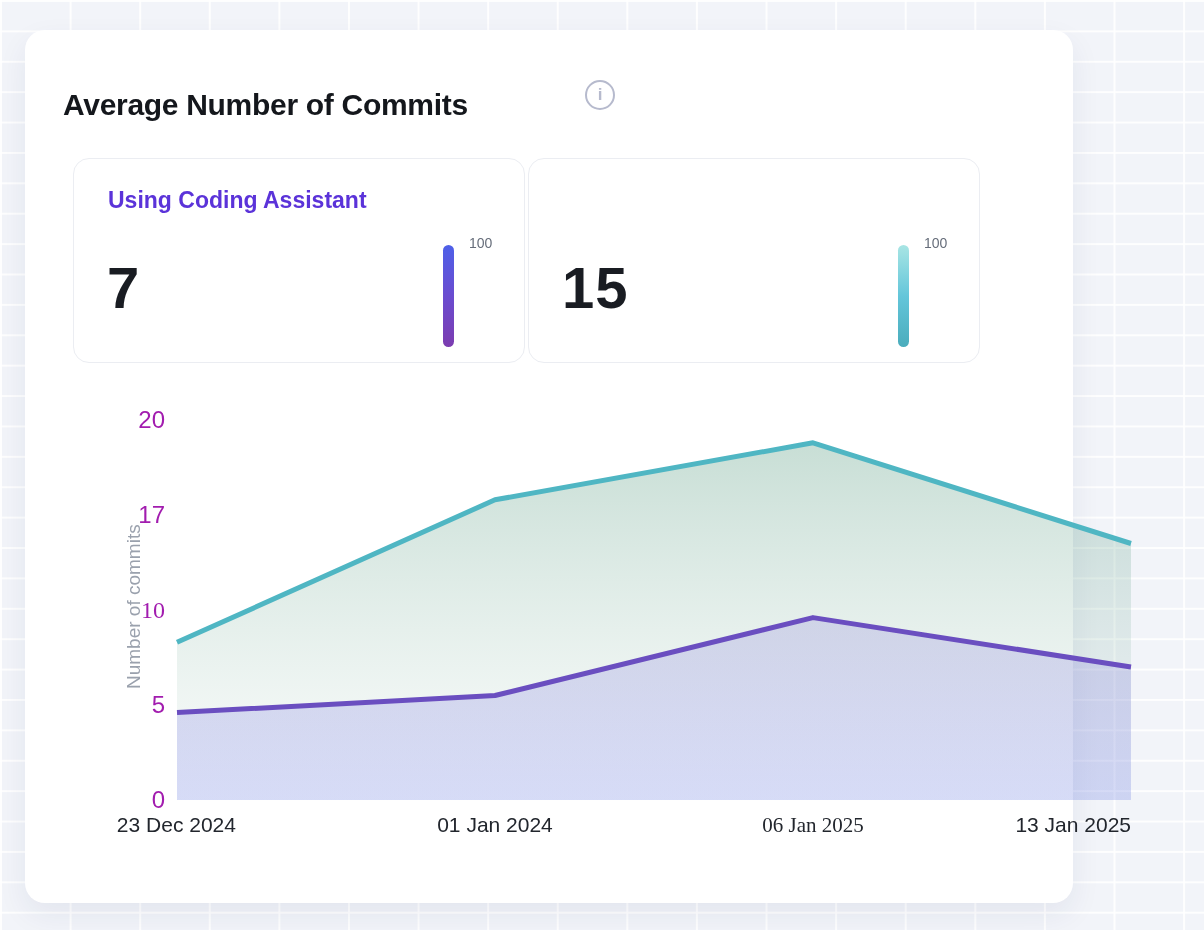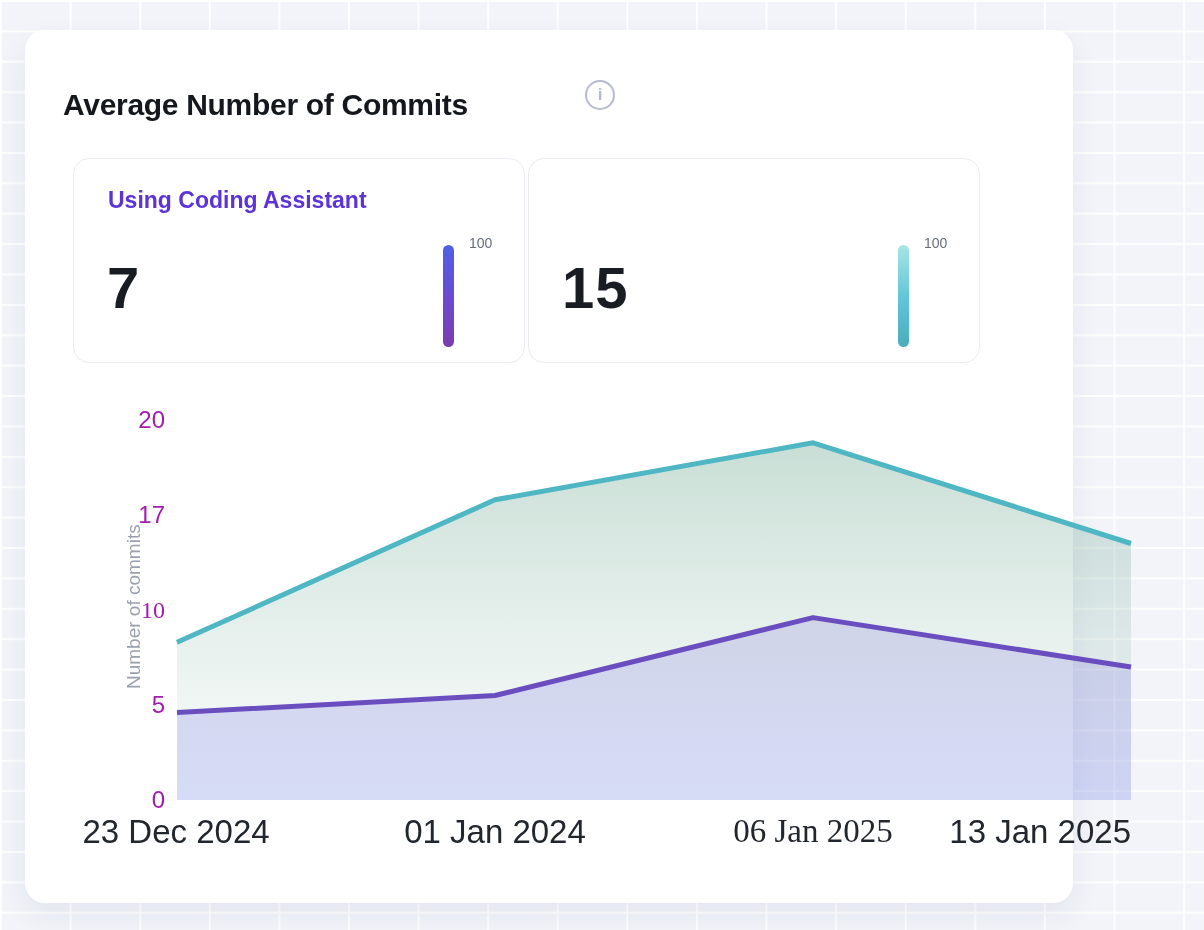--- a/index.html
+++ b/index.html
@@ -37,21 +37,21 @@
   .stat-label { position:absolute; left:34px; top:28px; font-size:23px; font-weight:700; }
   .stat-value { position:absolute; left:33px; top:95px; font-size:58px; font-weight:800; color:#191c22; letter-spacing:1px; }
   .stat-bar { position:absolute; left:369px; top:86px; width:11px; height:102px; border-radius:6px; }
   .stat-scale { position:absolute; left:395px; top:76px; font-size:14px; color:#666d7a; }
 
   .ytick {
     position:absolute; width:62px; text-align:right; left:78px;
     font-size:24px; color:#a21caf; line-height:28px;
   }
   .xlabel {
-    position:absolute; top:783px; font-size:33px; color:#22262d; white-space:nowrap;
+    position:absolute; top:783px; font-size:21px; color:#22262d; white-space:nowrap;
   }
   .y-axis-title {
     position:absolute; left:96px; top:482px; height:190px; width:26px;
     writing-mode:vertical-rl; transform:rotate(180deg);
     display:flex; align-items:center; justify-content:center;
     font-size:19px; color:#9aa1ad; white-space:nowrap;
   }
   .plot-svg { position:absolute; left:152px; top:390px; overflow:visible; }
 </style>
 </head>

